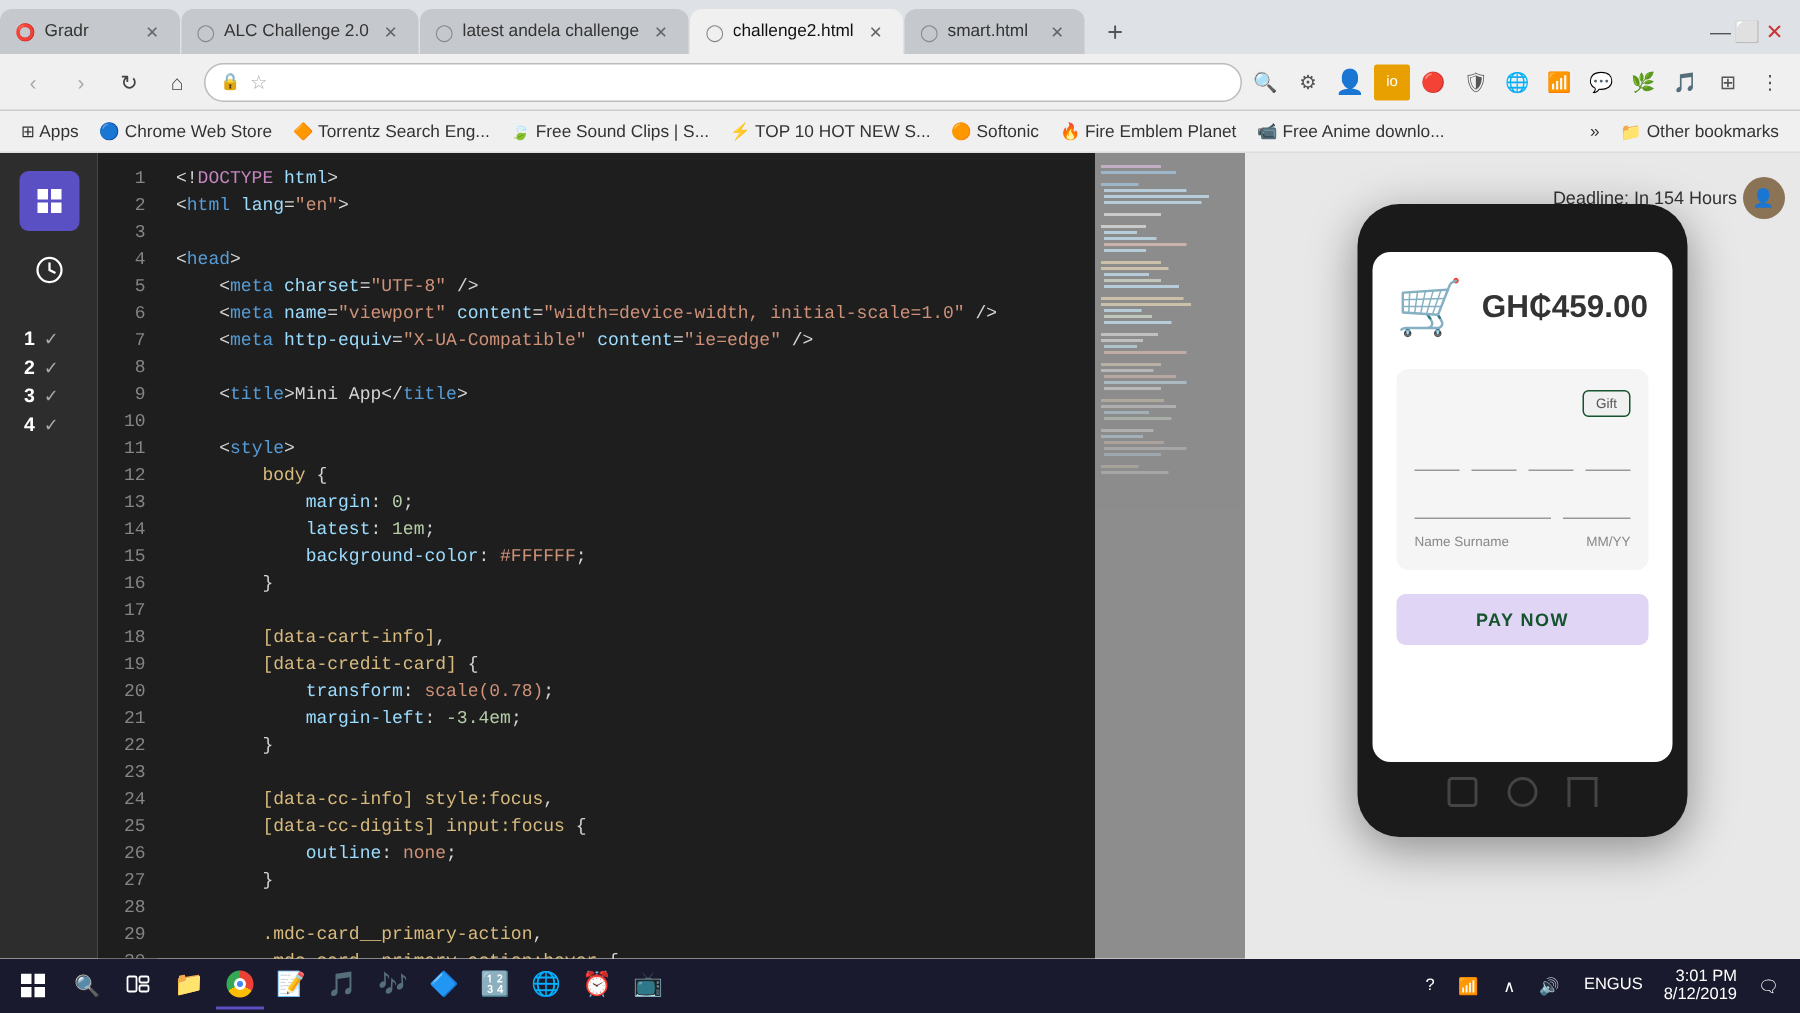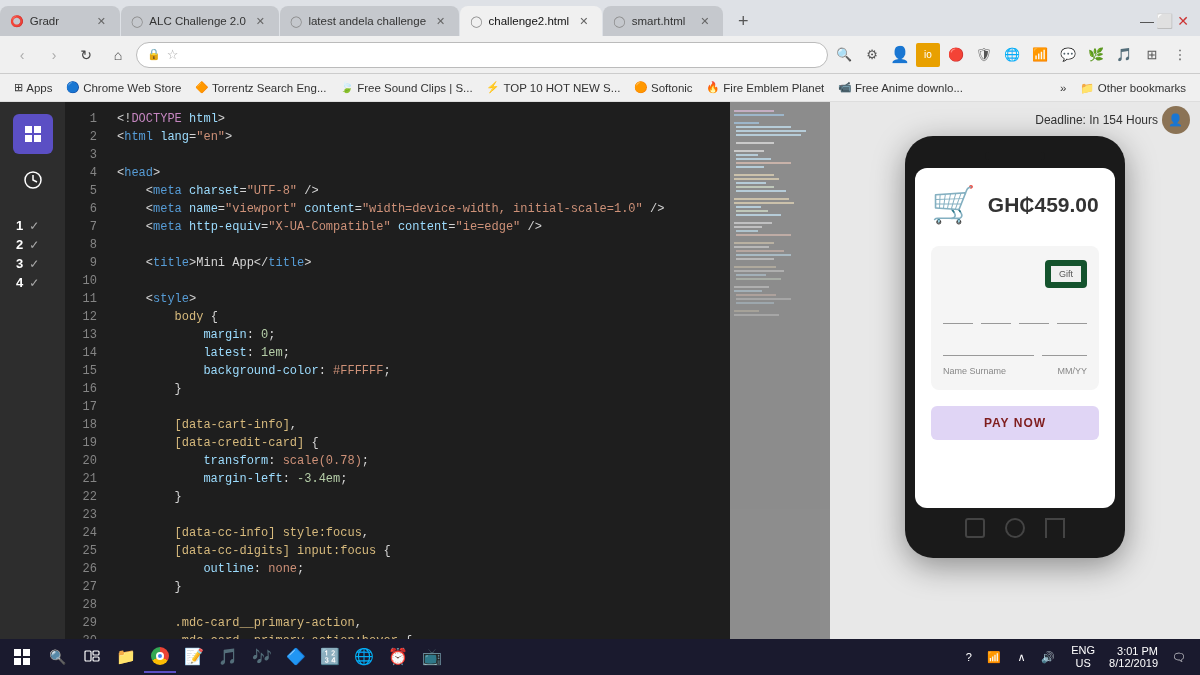--- a/index.html
+++ b/index.html
@@ -194,21 +194,21 @@
       width: 370px;
       background: #e8e8e8;
       display: flex;
       flex-direction: column;
       align-items: center;
       padding: 10px;
       position: relative;
     }
     .deadline-bar {
       position: absolute;
-      top: 0;
+      top: 12px;
       right: 10px;
       font-size: 12px;
       color: #333;
       padding: 4px 0;
       display: flex;
       align-items: center;
       gap: 4px;
     }
     .user-avatar {
       width: 28px; height: 28px;
@@ -277,39 +277,39 @@
     }
     .card-labels {
       display: flex;
       justify-content: space-between;
       font-size: 9px;
       color: #888;
       align-items: center;
     }
     .card-gift-btn {
       background: #f0f0f0;
-      border: 6px solid #14532d;
+      border: 1px solid #14532d;
       border-radius: 4px;
       font-size: 9px;
       color: #555;
       padding: 3px 8px;
       cursor: pointer;
       float: right;
       margin-bottom: 8px;
       margin-left: 16px;
     }
     .pay-now-btn {
       width: 100%;
       background: #e0d5f5;
       border: none;
       border-radius: 6px;
       padding: 10px;
       font-size: 12px;
       font-weight: bold;
-      color: #7f1d1d;
+      color: #14532d;
       cursor: pointer;
       letter-spacing: 1px;
     }
     .activate-windows {
       position: absolute;
       bottom: 50px;
       right: 10px;
       text-align: right;
       color: #888;
       font-size: 12px;
@@ -699,21 +699,21 @@
   <div class="taskbar-icon">🌐</div>
   <div class="taskbar-icon">⏰</div>
   <div class="taskbar-icon">📺</div>
 
   <div class="taskbar-right">
     <div class="taskbar-sys">?</div>
     <div class="taskbar-sys">📶</div>
     <div class="taskbar-sys">∧</div>
     <div class="taskbar-sys">🔊</div>
     <div class="taskbar-sys">
-      <div style="display:flex;flex-direction:column;align-items:center;line-height:1.2;">
+      <div style="display:flex;flex-direction:row;align-items:center;line-height:1.2;">
         <span>ENG</span>
         <span>US</span>
       </div>
     </div>
     <div class="taskbar-time">
       <span>3:01 PM</span>
       <span>8/12/2019</span>
     </div>
     <div class="taskbar-sys">🗨</div>
   </div>

